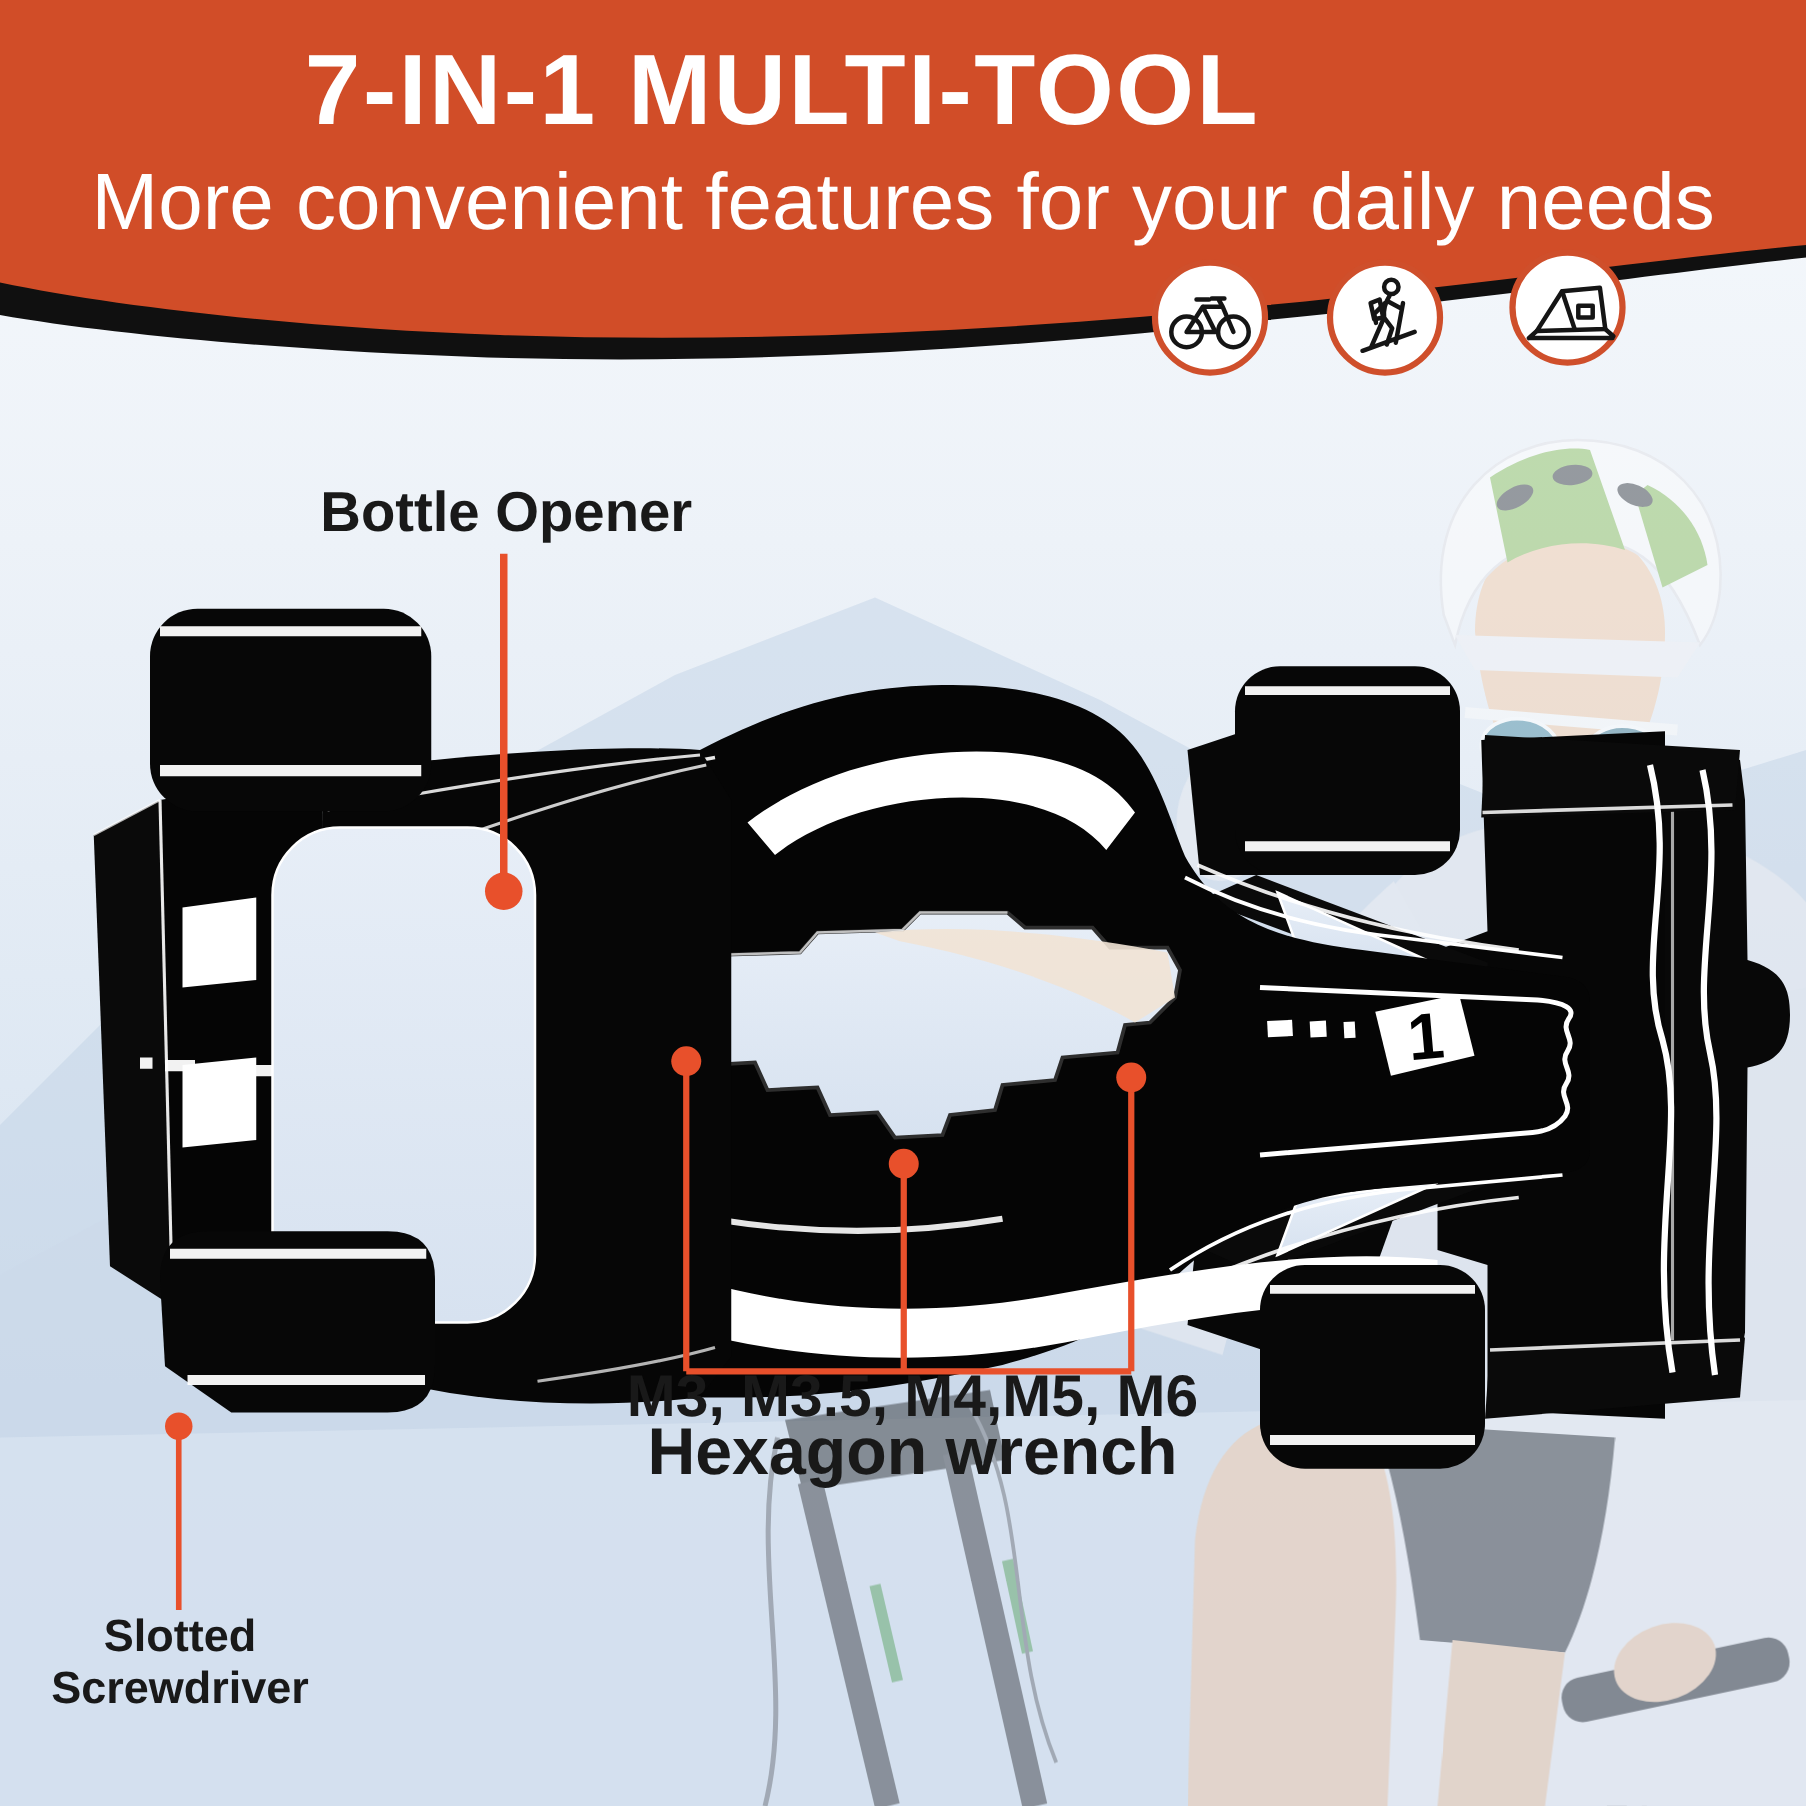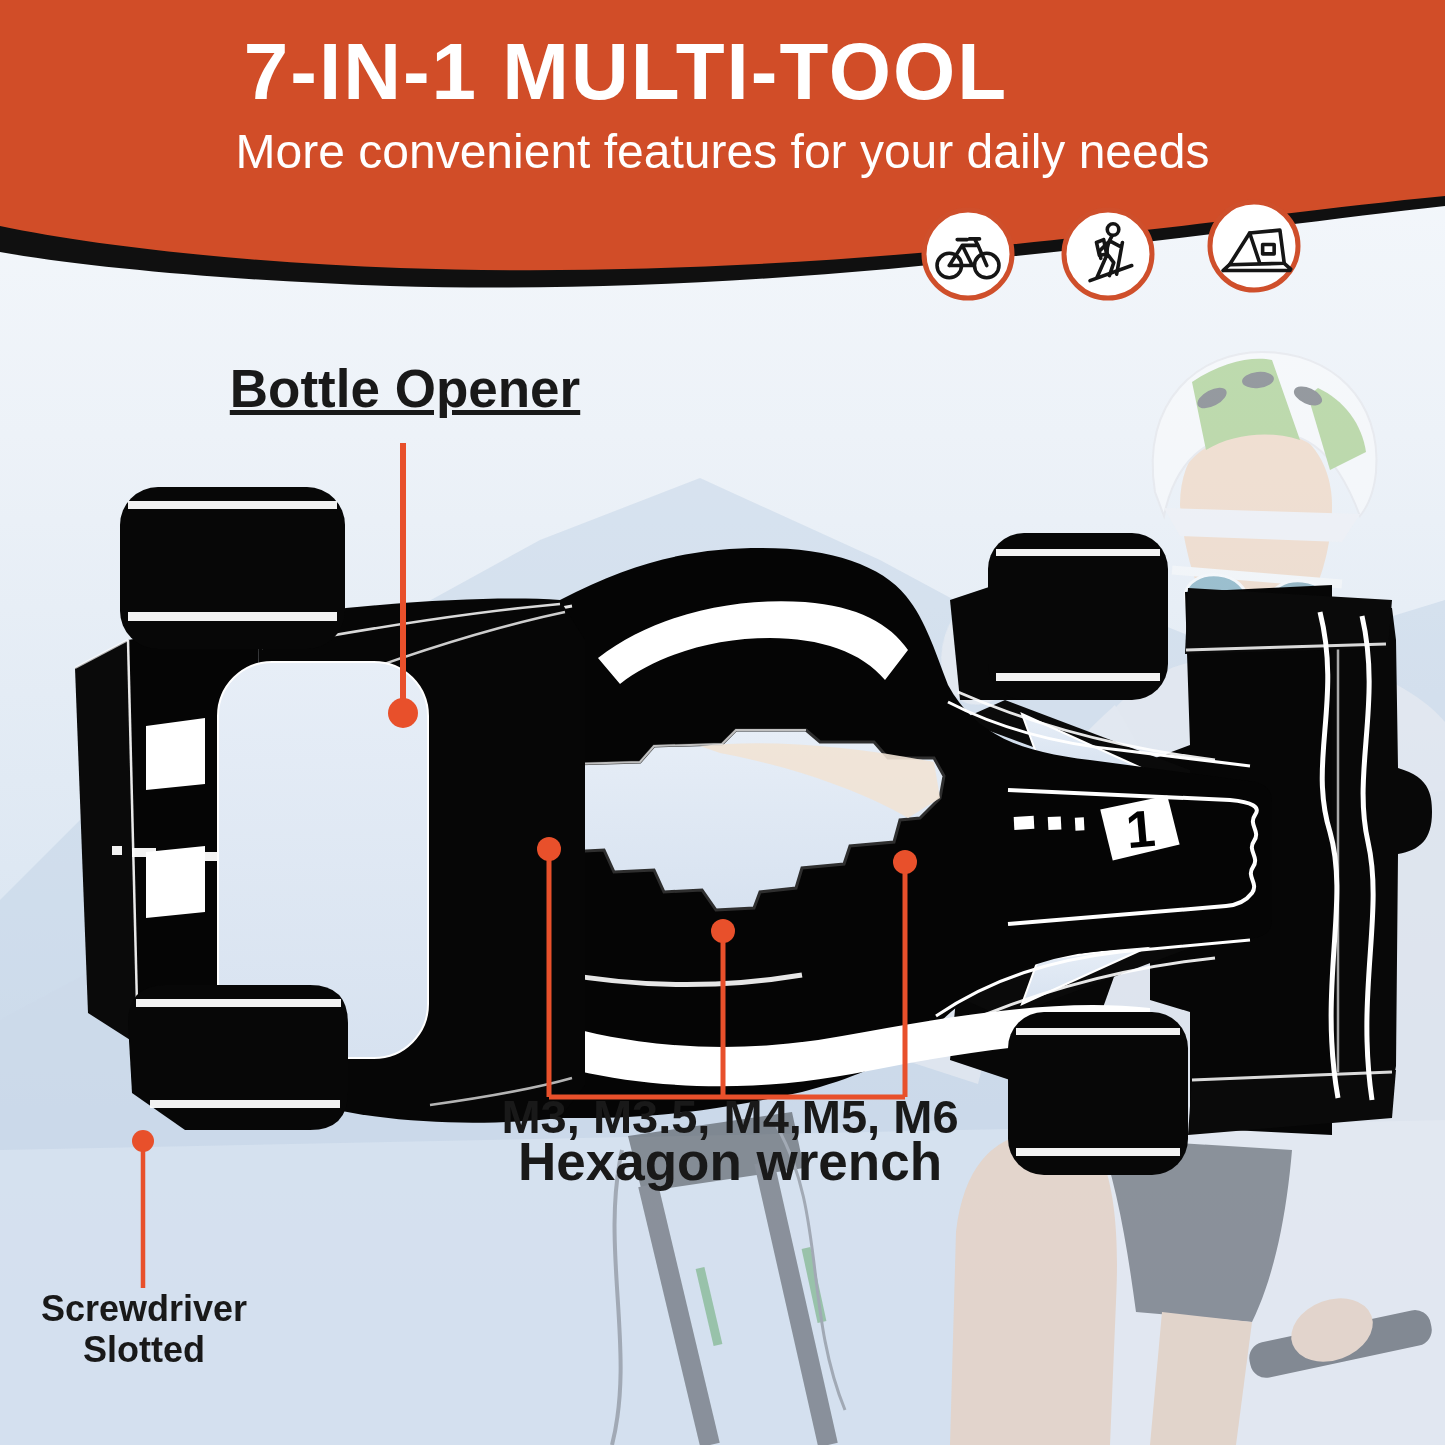--- a/index.html
+++ b/index.html
@@ -9,24 +9,24 @@
     background:linear-gradient(180deg,#F7FAFD 0%,#EDF2F8 30%,#DEE8F3 60%,#D2DFEE 85%,#CBDAEB 100%);
   }
   svg{position:absolute;left:0;top:0;}
   .overlay-text{position:absolute;z-index:30;}
   .banner-title{
     left:0;top:26px;width:1252px;text-align:center;color:#FFFFFF;
     font-size:80px;font-weight:bold;letter-spacing:2px;
   }
   .banner-subtitle{
     left:0;top:124px;width:1445px;text-align:center;color:#FFFFFF;
-    font-size:48px;font-weight:normal;letter-spacing:0px;
+    font-size:64px;font-weight:normal;letter-spacing:0px;
   }
   .callout-label{color:#191919;font-weight:bold;text-align:center;}
-  .label-bottle{left:175px;top:358px;width:460px;font-size:53px;text-decoration:underline;}
+  .label-bottle{left:175px;top:384px;width:460px;font-size:45px;}
   .label-hex{left:420px;top:1094px;width:620px;font-size:47px;line-height:45px;text-align:center;}
   .label-hex .l2{font-size:53px;}
   .label-slotted{left:36px;top:1288px;width:216px;font-size:36px;line-height:41px;}
 </style>
 </head>
 <body>
 
 <div class="canvas">
 
 <svg width="1445" height="1445" viewBox="0 0 1445 1445">
@@ -276,17 +276,17 @@
 <div class="overlay-text banner-subtitle">More convenient features for your daily needs</div>
 
 <div class="overlay-text callout-label label-bottle">Bottle Opener</div>
 
 <div class="overlay-text callout-label label-hex">
   <div class="l1">M3, M3.5, M4,M5, M6</div>
   <div class="l2">Hexagon wrench</div>
 </div>
 
 <div class="overlay-text callout-label label-slotted">
+  <div>Slotted</div>
   <div>Screwdriver</div>
-  <div>Slotted</div>
 </div>
 
 </div>
 
 </body></html>

